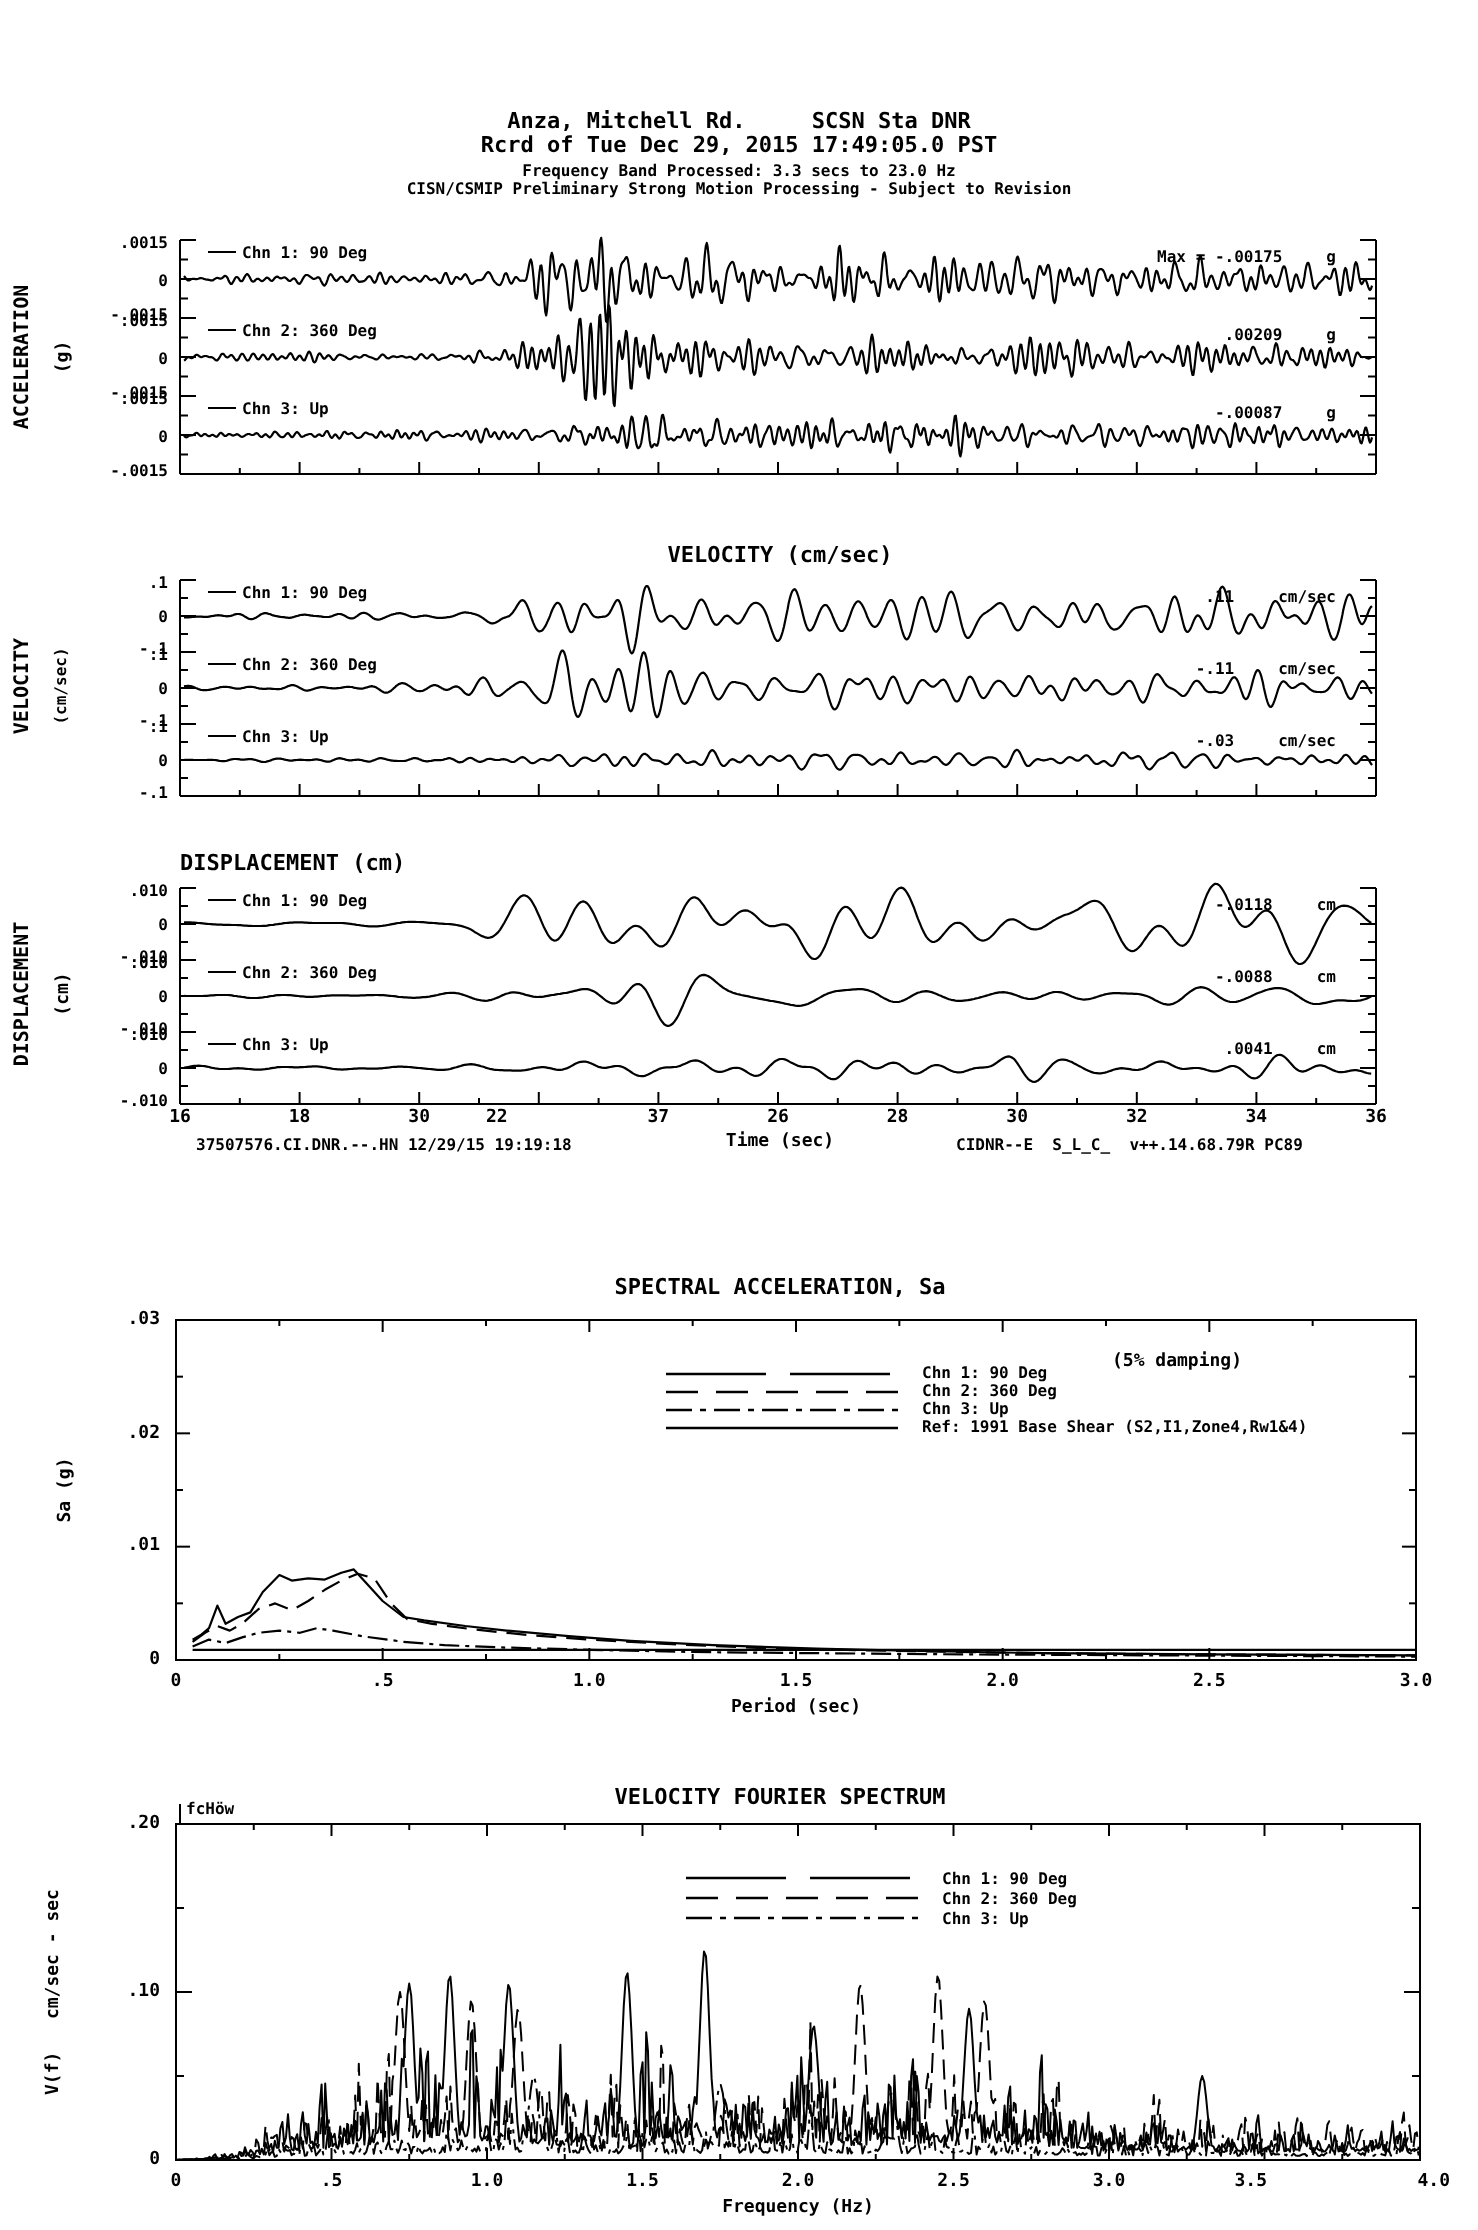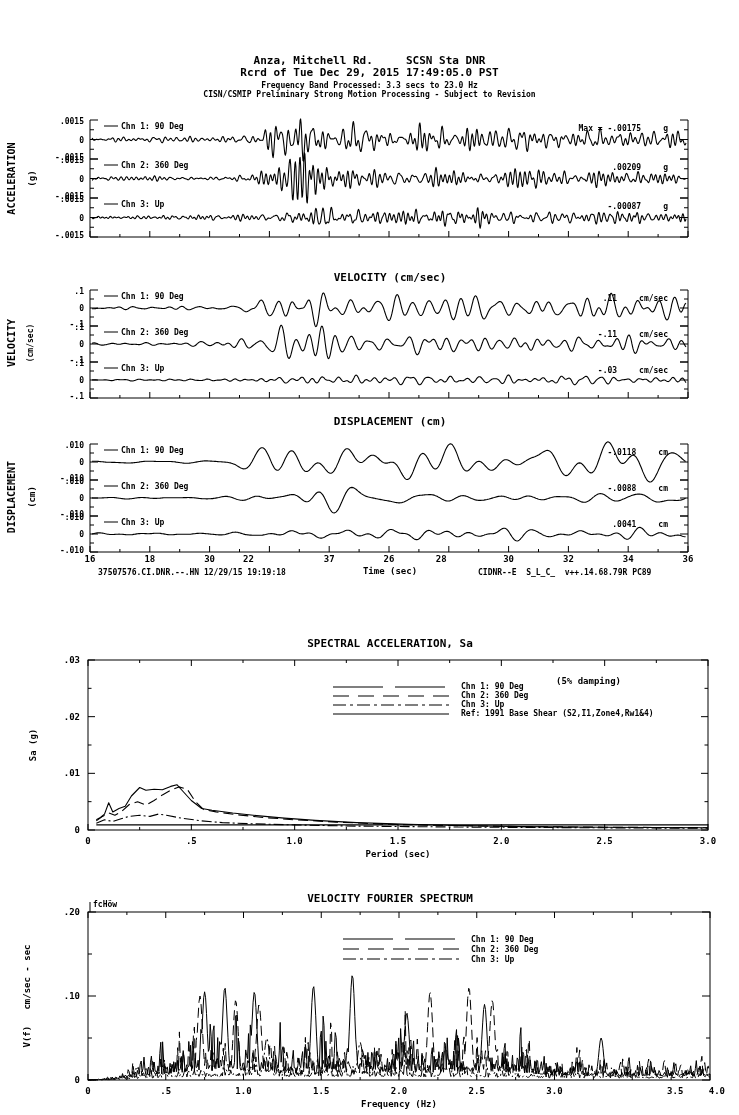--- a/index.html
+++ b/index.html
@@ -29,21 +29,21 @@
 <body>
 
 <div id="page">
 
   <div class="abs ctr f11 b" style="top:55px">Anza, Mitchell Rd.     SCSN Sta DNR</div>
   <div class="abs ctr f11 b" style="top:67px">Rcrd of Tue Dec 29, 2015 17:49:05.0 PST</div>
   <div class="abs ctr f8 b" style="top:81px">Frequency Band Processed: 3.3 secs to 23.0 Hz</div>
   <div class="abs ctr f8 b" style="top:90px">CISN/CSMIP Preliminary Strong Motion Processing - Subject to Revision</div>
 
   <div class="abs f11 b" style="left:90px;top:272px;width:600px;text-align:center">VELOCITY (cm/sec)</div>
-  <div class="abs f11 b" style="left:90px;top:416px;width:600px;text-align:center">DISPLACEMENT (cm)</div>
+  <div class="abs f11 b" style="left:90px;top:426px;width:600px;text-align:left">DISPLACEMENT (cm)</div>
 
   <div class="rot f10" style="left:6px;top:237px;width:117px">ACCELERATION</div>
   <div class="rot f9" style="left:27px;top:237px;width:117px">(g)</div>
   <div class="rot f10" style="left:6px;top:398px;width:110px">VELOCITY</div>
   <div class="rot f8" style="left:26px;top:398px;width:110px">(cm/sec)</div>
   <div class="rot f10" style="left:6px;top:552px;width:110px">DISPLACEMENT</div>
   <div class="rot f9" style="left:27px;top:552px;width:110px">(cm)</div>
   <div class="rot f9" style="left:28px;top:830px;width:170px">Sa (g)</div>
   <div class="rot f9" style="left:22px;top:1080px;width:168px">V(f)   cm/sec - sec</div>
 
@@ -362,21 +362,21 @@
       <div class="ticklabel" style="left: 46px; top: 510px; width: 38px; text-align: right;">-.010</div>
       <div class="ticklabel" style="left: 46px; top: 513px; width: 38px; text-align: right;">.010</div>
       <div class="ticklabel" style="left: 46px; top: 530px; width: 38px; text-align: right;">0</div>
       <div class="ticklabel" style="left: 46px; top: 546px; width: 38px; text-align: right;">-.010</div>
       <div class="ticklabel9" style="left: 77px; top: 554px; width: 26px; text-align: center;">16</div>
       <div class="ticklabel9" style="left: 136.8px; top: 554px; width: 26px; text-align: center;">18</div>
       <div class="ticklabel9" style="left: 196.6px; top: 554px; width: 26px; text-align: center;">30</div>
       <div class="ticklabel9" style="left: 243px; top: 554px; width: 26px; text-align: left;">22</div>
       <div class="ticklabel9" style="left: 316.2px; top: 554px; width: 26px; text-align: center;">37</div>
       <div class="ticklabel9" style="left: 376px; top: 554px; width: 26px; text-align: center;">26</div>
-      <div class="ticklabel9" style="left: 435.8px; top: 554px; width: 26px; ">28</div>
+      <div class="ticklabel9" style="left: 435.8px; top: 554px; width: 26px; text-align: center;">28</div>
       <div class="ticklabel9" style="left: 495.6px; top: 554px; width: 26px; text-align: center;">30</div>
       <div class="ticklabel9" style="left: 555.4px; top: 554px; width: 26px; text-align: center;">32</div>
       <div class="ticklabel9" style="left: 615.2px; top: 554px; width: 26px; text-align: center;">34</div>
       <div class="ticklabel9" style="left: 675px; top: 554px; width: 26px; text-align: center;">36</div>
       <div class="ticklabel9" style="left: 48px; top: 655px; width: 32px; text-align: right;">.03</div>
       <div class="ticklabel9" style="left: 48px; top: 711.667px; width: 32px; text-align: right;">.02</div>
       <div class="ticklabel9" style="left: 48px; top: 768.333px; width: 32px; text-align: right;">.01</div>
       <div class="ticklabel9" style="left: 48px; top: 825px; width: 32px; text-align: right;">0</div>
       <div class="ticklabel9" style="left: 73px; top: 836px; width: 30px; text-align: center;">0</div>
       <div class="ticklabel9" style="left: 176.333px; top: 836px; width: 30px; text-align: center;">.5</div>
@@ -388,21 +388,21 @@
       <div class="ticklabel9" style="left: 48px; top: 907px; width: 32px; text-align: right;">.20</div>
       <div class="ticklabel9" style="left: 48px; top: 991px; width: 32px; text-align: right;">.10</div>
       <div class="ticklabel9" style="left: 48px; top: 1075px; width: 32px; text-align: right;">0</div>
       <div class="ticklabel9" style="left: 73px; top: 1086px; width: 30px; text-align: center;">0</div>
       <div class="ticklabel9" style="left: 150.75px; top: 1086px; width: 30px; text-align: center;">.5</div>
       <div class="ticklabel9" style="left: 228.5px; top: 1086px; width: 30px; text-align: center;">1.0</div>
       <div class="ticklabel9" style="left: 306.25px; top: 1086px; width: 30px; text-align: center;">1.5</div>
       <div class="ticklabel9" style="left: 384px; top: 1086px; width: 30px; text-align: center;">2.0</div>
       <div class="ticklabel9" style="left: 461.75px; top: 1086px; width: 30px; text-align: center;">2.5</div>
       <div class="ticklabel9" style="left: 539.5px; top: 1086px; width: 30px; text-align: center;">3.0</div>
-      <div class="ticklabel9" style="left: 617.25px; top: 1086px; width: 30px; text-align: center; margin-left: 43px;">3.5</div>
+      <div class="ticklabel9" style="left: 617.25px; top: 1086px; width: 30px; text-align: left;">3.5</div>
       <div class="ticklabel9" style="left: 695px; top: 1086px; width: 30px; text-align: right;">4.0</div>
     </div>
 
   <div class="chlab" style="top:122px">Chn 1: 90 Deg</div>
   <div class="chlab" style="top:161px">Chn 2: 360 Deg</div>
   <div class="chlab" style="top:200px">Chn 3: Up</div>
   <div class="chlab" style="top:292px">Chn 1: 90 Deg</div>
   <div class="chlab" style="top:328px">Chn 2: 360 Deg</div>
   <div class="chlab" style="top:364px">Chn 3: Up</div>
   <div class="chlab" style="top:446px">Chn 1: 90 Deg</div>

